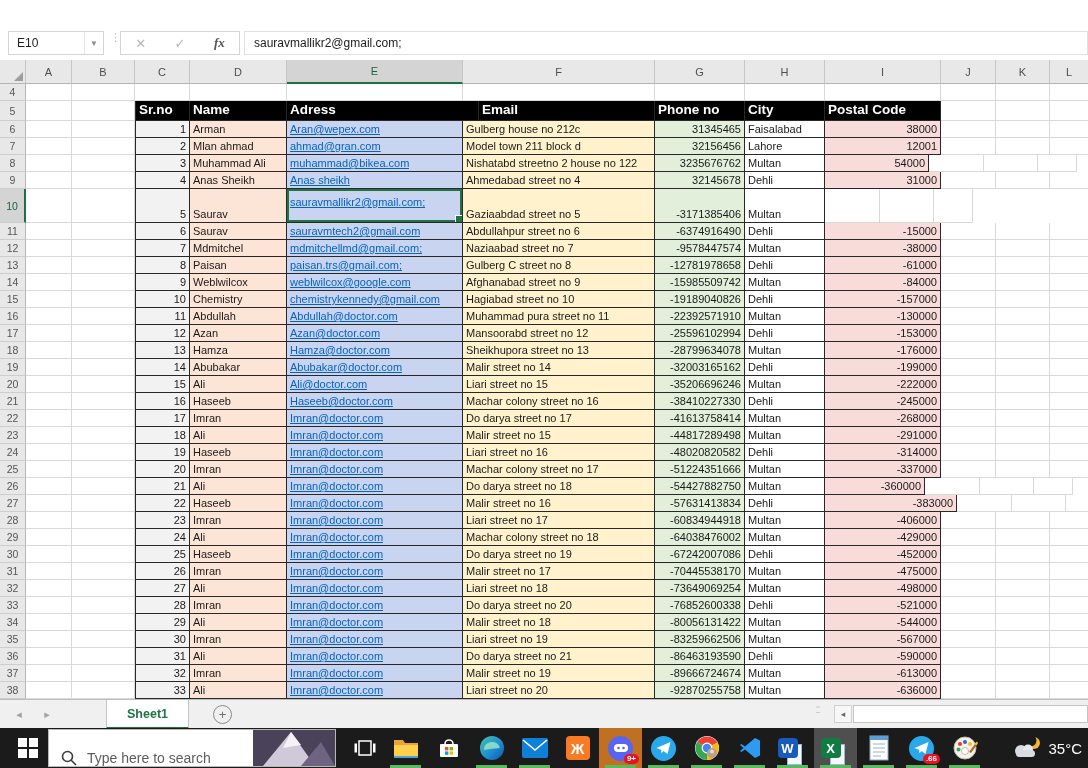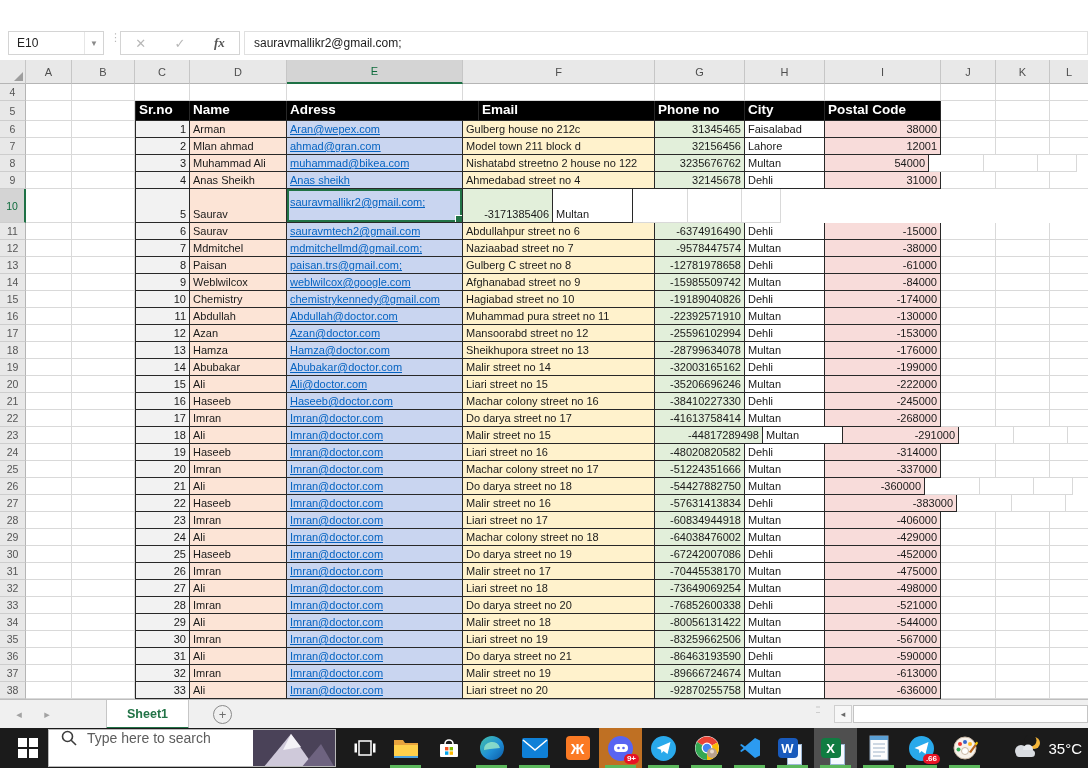--- a/index.html
+++ b/index.html
@@ -69,21 +69,21 @@
   .hscroll-arrow{position:absolute;left:834px;top:5px;width:18px;height:18px;background:#f7f7f7;
       border:1px solid #cfcfcf;box-sizing:border-box;display:flex;align-items:center;
       justify-content:center;color:#6a6a6a;font-size:9px;}
   .hscroll-thumb{position:absolute;left:853px;top:5px;width:235px;height:18px;background:#fff;
       border:1px solid #c4c4c4;box-sizing:border-box;}
   
   .taskbar{position:absolute;left:0;top:728px;width:1088px;height:40px;background:#1b1b1b;}
   .startbtn{position:absolute;left:10px;top:0;width:36px;height:40px;display:flex;
       align-items:center;justify-content:center;}
   .searchbox{position:absolute;left:48px;top:1px;width:288px;height:38px;background:#fff;
-      border:1px solid #b8b8b8;box-sizing:border-box;display:flex;align-items:flex-start;overflow:hidden;}
+      border:1px solid #b8b8b8;box-sizing:border-box;display:flex;align-items:flex-end;overflow:hidden;}
   .searchbox .mag{margin:0 10px 0 12px;}
   .searchbox .ph{flex:1;color:#5d5d5d;font-size:14px;}
   .searchimg{width:82px;height:38px;flex:none;}
   .tv{position:absolute;left:346px;top:0;width:38px;height:40px;display:flex;align-items:center;justify-content:center;}
   .slots{position:absolute;left:384px;top:0;height:40px;display:flex;}
   .slot{width:43px;height:40px;position:relative;display:flex;align-items:center;justify-content:center;flex:none;}
   .slot.hl-orange{background:#bf7023;}
   .slot.hl-gray{background:#4f4f4f;}
   .underline{position:absolute;left:6px;right:6px;bottom:0;height:3px;background:#5cb85c;}
   .badge{position:absolute;right:3px;bottom:4px;background:#e81224;color:#fff;border-radius:8px;
@@ -232,20 +232,21 @@
     </div>
     <div class="grow" style="height: 34px;">
       <div class="rh sel" style="height: 34px;">10</div>
       <div class="cell plain" style="width: 46px; height: 34px;"></div>
       <div class="cell plain" style="width: 63px; height: 34px;"></div>
       <div class="cell tbl c-sr first" style="width: 55px; height: 34px;">5</div>
       <div class="cell tbl c-name" style="width: 97px; height: 34px;">Saurav</div>
       <div class="cell tbl c-email selcell" style="width: 176px; height: 34px;">
         <span class="lnk">sauravmallikr2@gmail.com;</span>
       </div>
+      <div class="cell tbl c-adress" style="width: 192px; height: 34px;">Gaziaabdad street no 5</div>
       <div class="cell tbl c-phone" style="width: 90px; height: 34px;">-3171385406</div>
       <div class="cell tbl c-city" style="width: 80px; height: 34px;">Multan</div>
       <div class="cell plain" style="width: 55px; height: 34px;"></div>
       <div class="cell plain" style="width: 54px; height: 34px;"></div>
       <div class="cell plain" style="width: 39px; height: 34px;"></div>
     </div>
     <div class="grow" style="height: 17px;">
       <div class="rh" style="height: 17px;">11</div>
       <div class="cell plain" style="width: 46px; height: 17px;"></div>
       <div class="cell plain" style="width: 63px; height: 17px;"></div>
@@ -318,21 +319,21 @@
       <div class="cell plain" style="width: 46px; height: 17px;"></div>
       <div class="cell plain" style="width: 63px; height: 17px;"></div>
       <div class="cell tbl c-sr first" style="width: 55px; height: 17px;">10</div>
       <div class="cell tbl c-name" style="width: 97px; height: 17px;">Chemistry</div>
       <div class="cell tbl c-email" style="width: 176px; height: 17px;">
         <span class="lnk">chemistrykennedy@gmail.com</span>
       </div>
       <div class="cell tbl c-adress" style="width: 192px; height: 17px;">Hagiabad street no 10</div>
       <div class="cell tbl c-phone" style="width: 90px; height: 17px;">-19189040826</div>
       <div class="cell tbl c-city" style="width: 80px; height: 17px;">Dehli</div>
-      <div class="cell tbl c-postal" style="width: 116px; height: 17px;">-174000</div>
+      <div class="cell tbl c-postal" style="width: 116px; height: 17px;">-157000</div>
       <div class="cell plain" style="width: 55px; height: 17px;"></div>
       <div class="cell plain" style="width: 54px; height: 17px;"></div>
       <div class="cell plain" style="width: 39px; height: 17px;"></div>
     </div>
     <div class="grow" style="height: 17px;">
       <div class="rh" style="height: 17px;">16</div>
       <div class="cell plain" style="width: 46px; height: 17px;"></div>
       <div class="cell plain" style="width: 63px; height: 17px;"></div>
       <div class="cell tbl c-sr first" style="width: 55px; height: 17px;">11</div>
       <div class="cell tbl c-name" style="width: 97px; height: 17px;">Abdullah</div>
@@ -452,21 +453,21 @@
     <div class="grow" style="height: 17px;">
       <div class="rh" style="height: 17px;">23</div>
       <div class="cell plain" style="width: 46px; height: 17px;"></div>
       <div class="cell plain" style="width: 63px; height: 17px;"></div>
       <div class="cell tbl c-sr first" style="width: 55px; height: 17px;">18</div>
       <div class="cell tbl c-name" style="width: 97px; height: 17px;">Ali</div>
       <div class="cell tbl c-email" style="width: 176px; height: 17px;">
         <span class="lnk">Imran@doctor.com</span>
       </div>
       <div class="cell tbl c-adress" style="width: 192px; height: 17px;">Malir street no 15</div>
-      <div class="cell tbl c-phone" style="width: 108px; height: 17px;">-44817289498</div>
+      <div class="cell tbl c-phone" style="width: 90px; height: 17px;">-44817289498</div>
       <div class="cell tbl c-city" style="width: 80px; height: 17px;">Multan</div>
       <div class="cell tbl c-postal" style="width: 116px; height: 17px;">-291000</div>
       <div class="cell plain" style="width: 55px; height: 17px;"></div>
       <div class="cell plain" style="width: 54px; height: 17px;"></div>
       <div class="cell plain" style="width: 39px; height: 17px;"></div>
     </div>
     <div class="grow" style="height: 17px;">
       <div class="rh" style="height: 17px;">24</div>
       <div class="cell plain" style="width: 46px; height: 17px;"></div>
       <div class="cell plain" style="width: 63px; height: 17px;"></div>

